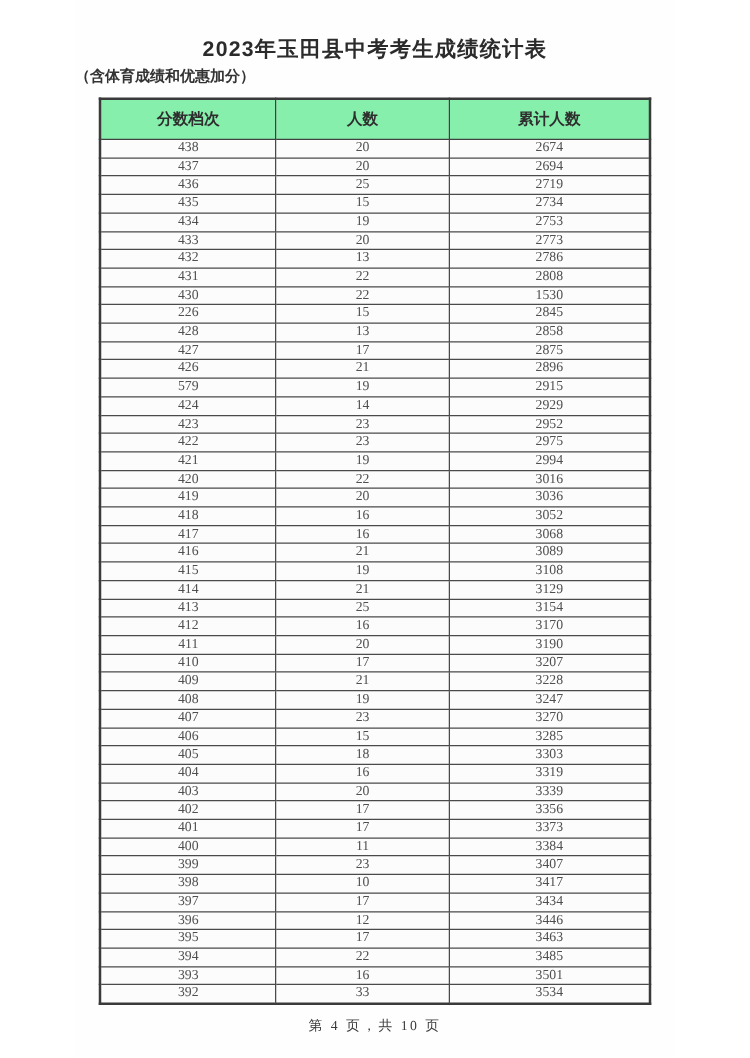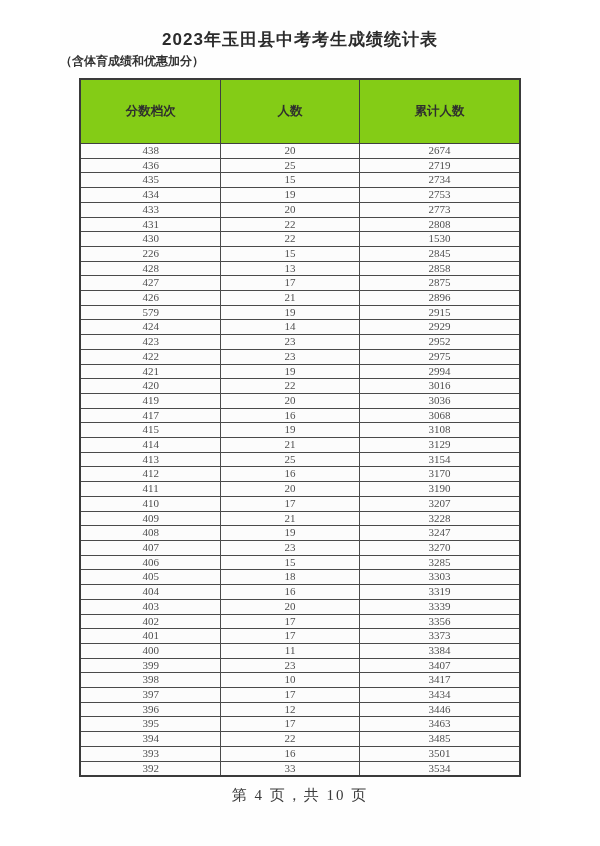--- a/index.html
+++ b/index.html
@@ -47,38 +47,38 @@
   table.score-table col.c3 { width: 36.5%; }
   table.score-table th {
     border: 1px solid #404040;
     height: 31px;
     font-family: "Liberation Sans", "DejaVu Sans", sans-serif;
     font-size: 12.5px;
     font-weight: 700;
     color: #2e2e2e;
     text-align: center;
     vertical-align: middle;
-    padding: 16px;
-    background: #84cc16;
+    padding: 0;
+    background: #86efac;
   }
   table.score-table td {
     border: 1px solid #4a4a4a;
     height: 13.7px;
     line-height: 13.7px;
     font-size: 11px;
     color: #4f4f4f;
     text-align: center;
     vertical-align: middle;
     padding: 0;
     background: #fcfcfc;
   }
   .page-footer {
     margin-top: 9px;
     text-align: center;
-    font-size: 15px;
+    font-size: 11px;
     letter-spacing: 2px;
     color: #3a3a3a;
   }
 </style>
 </head>
 <body>
 
 <div class="page">
   <h1 class="doc-title">2023年玉田县中考考生成绩统计表</h1>
   <div class="doc-subtitle">（含体育成绩和优惠加分）</div>
@@ -96,40 +96,50 @@
         <th>累计人数</th>
       </tr>
     </thead>
     <tbody>
         <tr>
           <td>438</td>
           <td>20</td>
           <td>2674</td>
         </tr>
         <tr>
+          <td>437</td>
+          <td>20</td>
+          <td>2694</td>
+        </tr>
+        <tr>
           <td>436</td>
           <td>25</td>
           <td>2719</td>
         </tr>
         <tr>
           <td>435</td>
           <td>15</td>
           <td>2734</td>
         </tr>
         <tr>
           <td>434</td>
           <td>19</td>
           <td>2753</td>
         </tr>
         <tr>
           <td>433</td>
           <td>20</td>
           <td>2773</td>
         </tr>
         <tr>
+          <td>432</td>
+          <td>13</td>
+          <td>2786</td>
+        </tr>
+        <tr>
           <td>431</td>
           <td>22</td>
           <td>2808</td>
         </tr>
         <tr>
           <td>430</td>
           <td>22</td>
           <td>1530</td>
         </tr>
         <tr>
@@ -181,23 +191,33 @@
           <td>420</td>
           <td>22</td>
           <td>3016</td>
         </tr>
         <tr>
           <td>419</td>
           <td>20</td>
           <td>3036</td>
         </tr>
         <tr>
+          <td>418</td>
+          <td>16</td>
+          <td>3052</td>
+        </tr>
+        <tr>
           <td>417</td>
           <td>16</td>
           <td>3068</td>
+        </tr>
+        <tr>
+          <td>416</td>
+          <td>21</td>
+          <td>3089</td>
         </tr>
         <tr>
           <td>415</td>
           <td>19</td>
           <td>3108</td>
         </tr>
         <tr>
           <td>414</td>
           <td>21</td>
           <td>3129</td>

